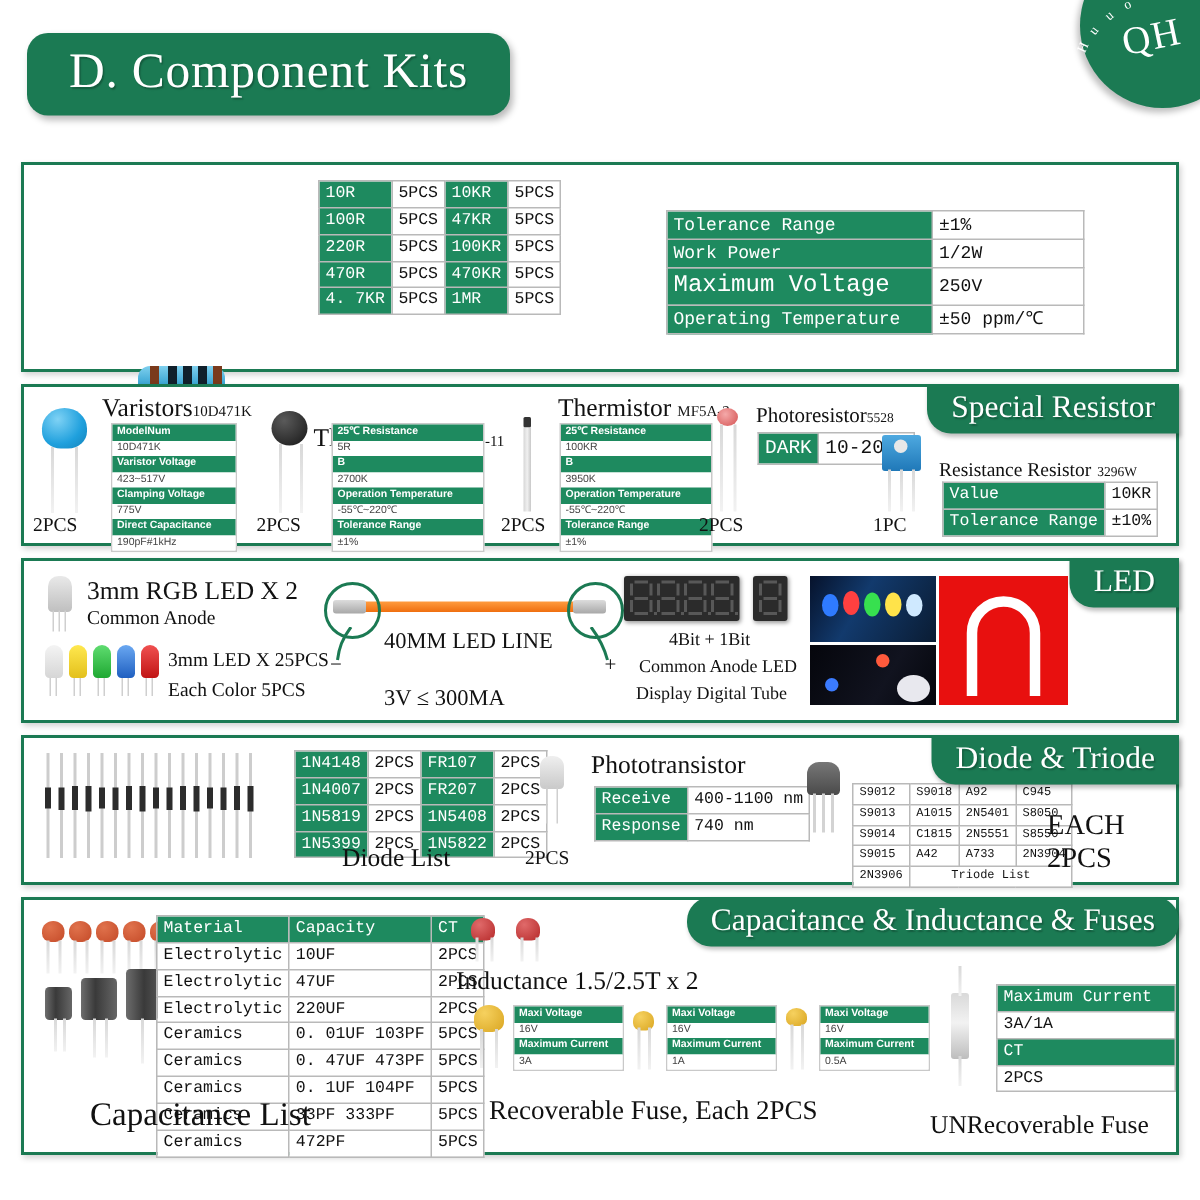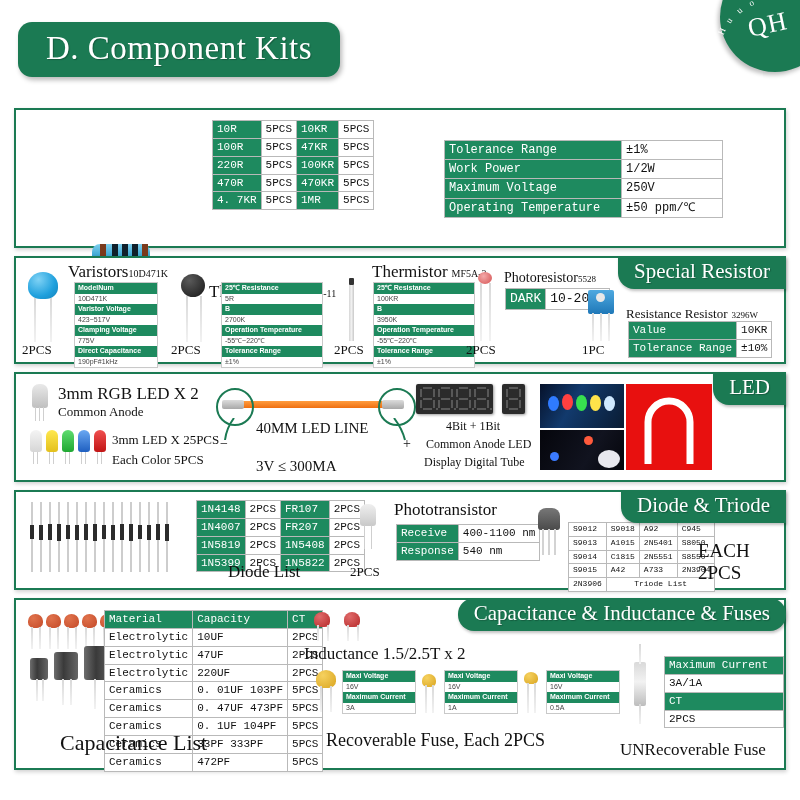--- a/index.html
+++ b/index.html
@@ -258,21 +258,21 @@
       <tbody>
           <tr>
             <td class="g" style="width: 168px; font-size: 12px;">Tolerance Range</td>
             <td class="w" style="font-size: 12px; width: 92px;">±1%</td>
           </tr>
           <tr>
             <td class="g" style="width: 168px; font-size: 12px;">Work Power</td>
             <td class="w" style="font-size: 12px; width: 92px;">1/2W</td>
           </tr>
           <tr>
-            <td class="g" style="width: 168px; font-size: 12px;">Maximum Voltage</td>
+            <td class="g" style="width: 168px; font-size: 16px;">Maximum Voltage</td>
             <td class="w" style="font-size: 12px; width: 92px;">250V</td>
           </tr>
           <tr>
             <td class="g" style="width: 168px; font-size: 12px;">Operating Temperature</td>
             <td class="w" style="font-size: 12px; width: 92px;">±50  ppm/℃</td>
           </tr>
         </tbody>
     </table>
 
   </div>
@@ -663,21 +663,21 @@
     <div class="pcs" style="position:absolute;left:334px;top:72px;">2PCS</div>
     <div style="position:absolute;left:378px;top:8px;font-size:17px;">Phototransistor</div>
     <table class="gtab" style="position:absolute;left:380px;top:32px;">
       <tbody>
           <tr>
             <td class="g" style="font-size: 11px;">Receive</td>
             <td class="w" style="font-size: 11px;">400-1100  nm</td>
           </tr>
           <tr>
             <td class="g" style="font-size: 11px;">Response</td>
-            <td class="w" style="font-size: 11px;">540  nm</td>
+            <td class="w" style="font-size: 11px;">740  nm</td>
           </tr>
         </tbody>
     </table>
 
     <div class="to92" style="left:522px;top:16px;"></div>
     <div class="to92pin" style="left:526px;top:37px;"></div>
     <div class="to92pin" style="left:532px;top:37px;"></div>
     <div class="to92pin" style="left:538px;top:37px;"></div>
 
     <table class="gtab" id="triode-table" style="position:absolute;left:552px;top:30px;">

